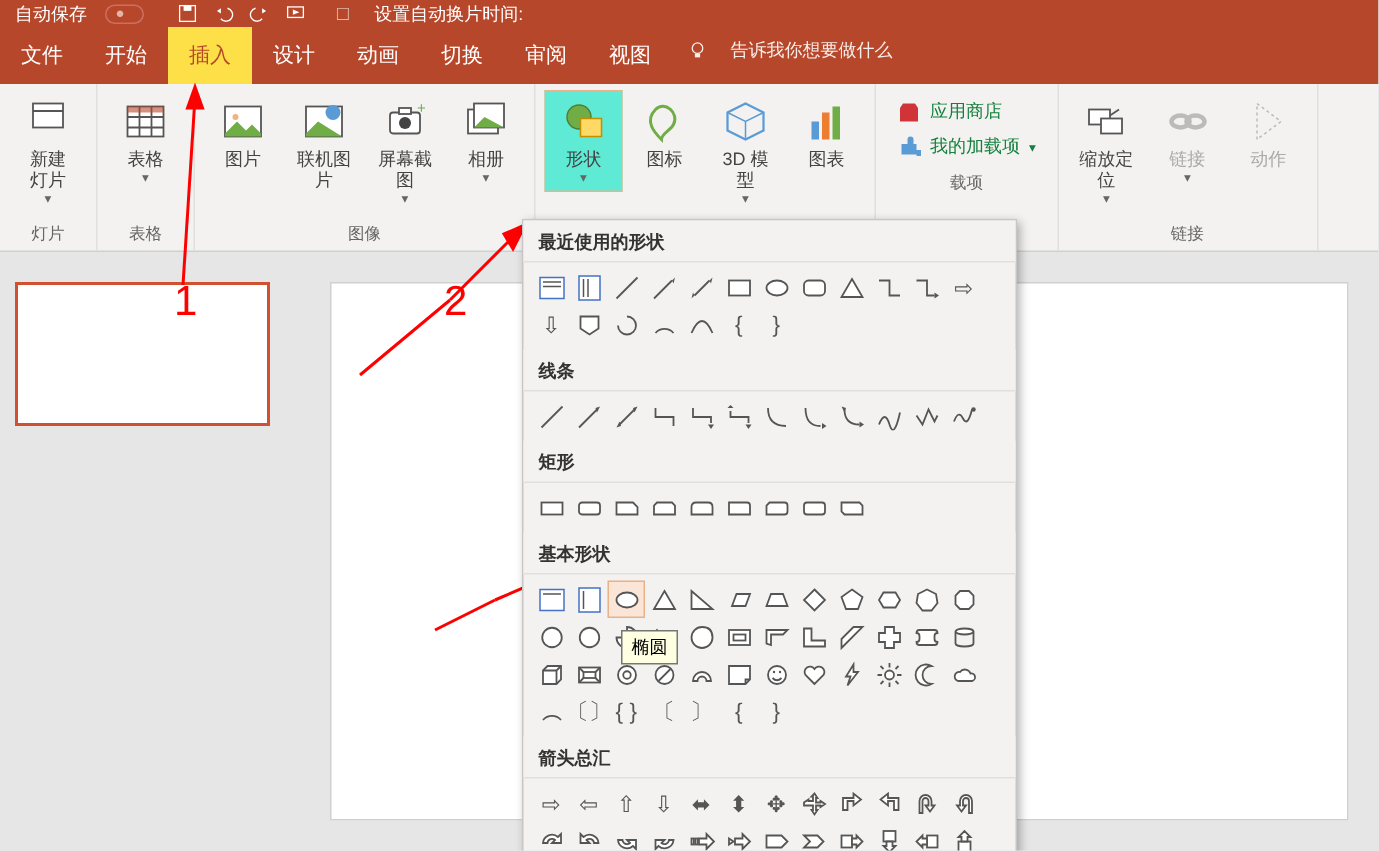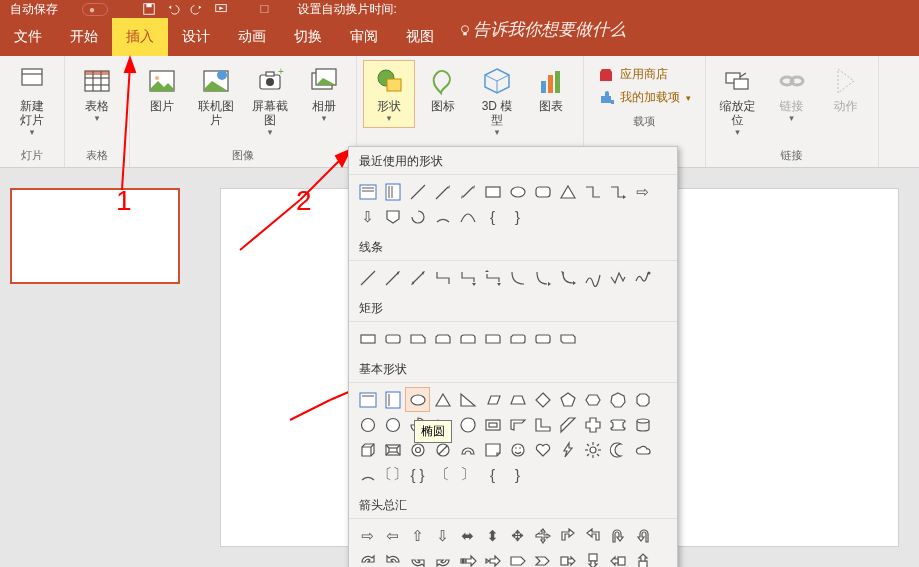--- a/index.html
+++ b/index.html
@@ -1,52 +1,52 @@
 <!DOCTYPE html>
 <html><head>
 <meta charset="utf-8">
 <style>
 * { margin: 0; padding: 0; box-sizing: border-box; font-family: "Microsoft YaHei", sans-serif; }
 body { background: #e6e6e6; width: 919px; height: 567px; overflow: hidden; position: relative; }
 
 .titlebar { height: 18px; background: #b7472a; display: flex; align-items: center; padding: 0 10px; color: #fff; font-size: 12px; }
-.titlebar .left { display: flex; align-items: center; gap: 24px; }
+.titlebar .left { display: flex; align-items: center; gap: 12px; }
 .titlebar .pill { border: 1px solid #d88; border-radius: 10px; padding: 0 6px; font-size: 10px; opacity: .6; }
 .titlebar .icons { display: flex; gap: 10px; margin-left: 10px; }
 .titlebar .ic { width: 14px; height: 14px; display: flex; align-items: center; justify-content: center; }
 
-.tabs { height: 38px; background: #b7472a; display: flex; align-items: flex-start; color: #fff; font-size: 14px; }
+.tabs { height: 38px; background: #b7472a; display: flex; align-items: center; color: #fff; font-size: 14px; }
 .tab { padding: 10px 14px 10px; cursor: pointer; }
 .tab.active { background: #fde047; color: #b7472a; }
-.tellme { display: flex; align-items: center; gap: 1px; color: #fff; opacity: .9; padding: 0 10px 8px; font-size: 17px; font-style: italic; }
+.tellme { display: flex; align-items: center; gap: 15px; color: #fff; opacity: .9; padding: 0 10px 8px; font-size: 12px; }
 .bulb { width: 14px; height: 14px; }
 
 .ribbon { background: #f3f2f1; height: 112px; display: flex; border-bottom: 1px solid #d0d0d0; }
 .group { display: flex; flex-direction: column; align-items: center; border-right: 1px solid #e1dfdd; padding: 4px 6px 0; }
 .group .items { display: flex; gap: 2px; flex: 1; align-items: flex-start;}
 .rbtn { display: flex; flex-direction: column; align-items: center; justify-content: flex-start; width: 52px; padding: 4px 2px; cursor: pointer; border: 1px solid transparent; }
 .rbtn .ico { width: 32px; height: 32px; display: flex; align-items: center; justify-content: center; }
 .rbtn .lbl { font-size: 12px; color: #444; text-align: center; line-height: 14px; margin-top: 2px; }
 .rbtn .caret { font-size: 9px; color: #666; }
 .rbtn.disabled .lbl { color: #aaa; }
 .group .gname { font-size: 11px; color: #666; padding: 2px 0 4px; text-align: center; }
-.rbtn.highlight { background: #fef9c3; border: 1px solid #e8b28a; }
+.rbtn.highlight { background: #5eead4; border: 1px solid #e8b28a; }
 
 .stackv { display: flex; flex-direction: column; gap: 2px; padding: 4px 4px; }
-.stackv .srow { display: flex; align-items: center; gap: 6px; font-size: 12px; color: #a16207; cursor: pointer; padding: 2px 4px; }
+.stackv .srow { display: flex; align-items: center; gap: 6px; font-size: 12px; color: #15803d; cursor: pointer; padding: 2px 4px; }
 .stackv .srow .sic { width: 16px; height: 16px; }
 
 .workspace { position: absolute; top: 168px; left: 0; right: 0; bottom: 0; display: flex; }
 .thumbs { width: 200px; background: #e6e6e6; padding: 20px 10px; }
 .thumb { width: 170px; height: 96px; background: #fff; border: 2px solid #d05030; }
 .canvas-area { flex: 1; background: #e6e6e6; padding: 20px; }
 .canvas { width: 100%; height: 100%; background: #fff; border: 1px solid #d0d0d0; }
 
 .shapes-panel { position: absolute; top: 146px; left: 348px; width: 330px; background: #f3f2f1; border: 1px solid #c8c6c4; box-shadow: 2px 2px 6px rgba(0,0,0,.3); z-index: 20; }
-.shapes-panel .sec-title { font-size: 12px; font-weight: normal; color: #333; padding: 6px 10px 4px; border-bottom: 1px solid #e1dfdd; background: #f3f2f1; }
+.shapes-panel .sec-title { font-size: 12px; font-weight: bold; color: #333; padding: 6px 10px 4px; border-bottom: 1px solid #e1dfdd; background: #f3f2f1; }
 .shapes-panel .grid { display: flex; flex-wrap: wrap; padding: 4px 6px; gap: 0; }
 .cell { width: 25px; height: 25px; display: flex; align-items: center; justify-content: center; cursor: pointer; border: 1px solid transparent; }
 .cell.sel { background: #fbe5d6; border: 1px solid #e8b28a; }
 .cell svg { width: 18px; height: 18px; }
 .cell .u { font-size: 15px; color: #555; font-family: Arial; }
 
 .tooltip { position: absolute; background: #ffffe1; border: 1px solid #767676; font-size: 12px; padding: 2px 6px; z-index: 30; white-space: nowrap; }
 
 .annot { position: absolute; pointer-events: none; z-index: 15; }
 .annot-num { color: #ff0000; font-size: 28px; font-weight: normal; font-family: Arial; }

